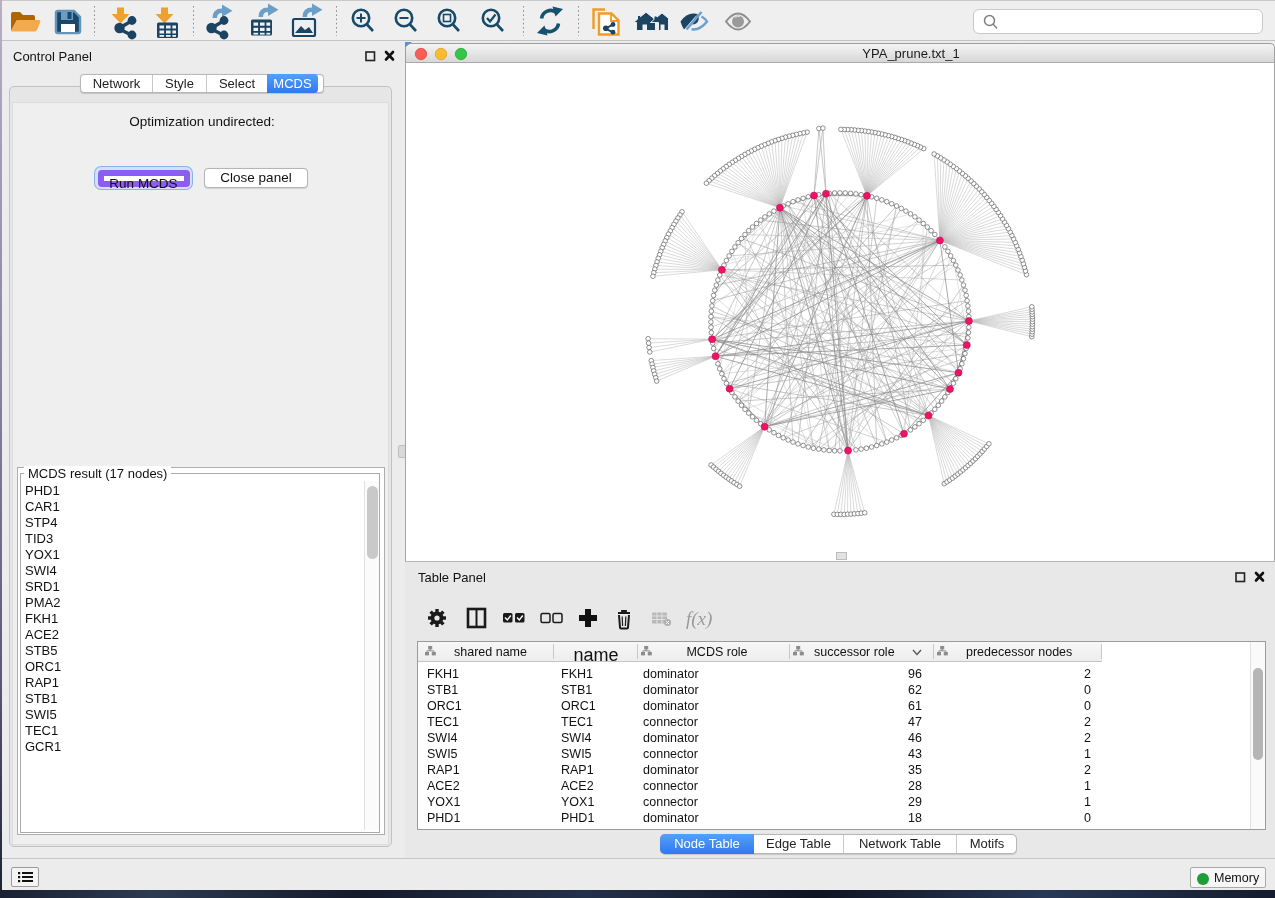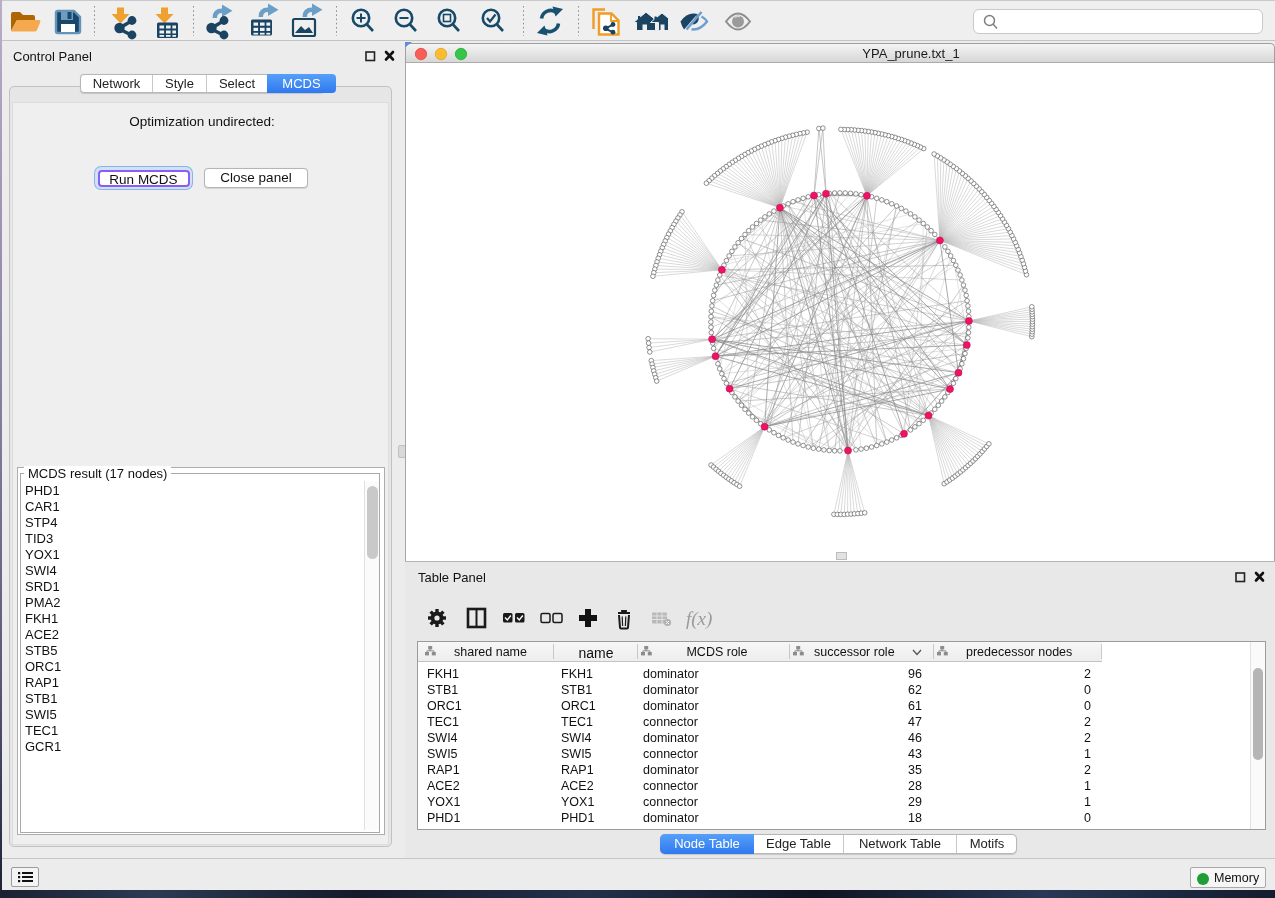--- a/index.html
+++ b/index.html
@@ -173,28 +173,28 @@
     <path d="M22 2 L29 9.5 M29 2 L22 9.5" stroke="#111" stroke-width="2.6" stroke-linecap="round"></path>
   </svg>
 
   <div class="abs" style="left:7px;top:45px;width:383px;height:761px;background:#e6e6e6;border:1px solid #c2c2c2;border-radius:5px;"></div>
   <div class="abs" style="left:10px;top:61px;width:377px;height:743px;background:#efefef;border:1px solid #dcdcdc;"></div>
 
   <div class="abs" style="left:78px;top:33px;width:244px;height:19px;border-radius:4px;background:#fff;border:1px solid #b7b7b7;box-shadow:0 0.5px 1px rgba(0,0,0,.15);font-size:13px;color:#222;">
     <div class="abs" style="left:0;top:0;width:72px;height:17px;line-height:17px;text-align:center;border-right:1px solid #c8c8c8;">Network</div>
     <div class="abs" style="left:72px;top:0;width:54px;height:17px;line-height:17px;text-align:center;border-right:1px solid #c8c8c8;">Style</div>
     <div class="abs" style="left:126px;top:0;width:60px;height:17px;line-height:17px;text-align:center;">Select</div>
-    <div class="abs" style="left:186px;top:-1px;width:69px;height:19px;line-height:19px;text-align:center;background:linear-gradient(#55a0f9,#2f78f0);color:#fff;border-radius:0 4px 4px 0;">MCDS</div>
+    <div class="abs" style="left:186px;top:-1px;width:51px;height:19px;line-height:19px;text-align:center;background:linear-gradient(#55a0f9,#2f78f0);color:#fff;border-radius:0 4px 4px 0;">MCDS</div>
   </div>
 
   <div class="abs" style="left:0;top:73px;width:400px;text-align:center;font-size:13.5px;color:#111;"><span style="margin-left:0px">Optimization undirected:</span></div>
 
 
   <div class="abs" style="left:93px;top:126px;width:97px;height:22px;border-radius:6px;background:#cfe2f7;box-shadow:0 0 0 1px #8ab4e8;">
-    <div class="abs" style="left:2.5px;top:2.5px;width:92px;height:17px;background:#fff;border:2px solid #8b5cf6;border-radius:4px;line-height:16px;text-align:center;font-size:13.5px;color:#111;">Run MCDS</div>
+    <div class="abs" style="left:2.5px;top:2.5px;width:92px;height:17px;background:#fff;border:6px solid #8b5cf6;border-radius:4px;line-height:16px;text-align:center;font-size:13.5px;color:#111;">Run MCDS</div>
   </div>
   <div class="abs" style="left:202px;top:127px;width:104px;height:20px;background:#fff;border:1px solid #b5b5b5;border-radius:4px;line-height:18px;text-align:center;font-size:13.5px;color:#111;box-shadow:0 0.5px 1px rgba(0,0,0,.12);">Close panel</div>
 
   <div class="abs" style="left:15px;top:426px;width:368px;height:368px;background:#fff;border:1px solid #adadad;"></div>
 
   <div class="abs" style="left:18px;top:432px;width:360px;height:360px;border:1px solid #a9a9a9;"></div>
   <div class="abs" style="left:22px;top:425px;font-size:13px;color:#111;background:#fff;padding:0 4px;">MCDS result (17 nodes)</div>
 
   <div class="abs" style="left:19px;top:440px;width:358px;height:350px;background:#fff;font-size:13px;color:#111;">
     <div style="padding:2px 0 0 4px;line-height:16px;">PHD1<br>CAR1<br>STP4<br>TID3<br>YOX1<br>SWI4<br>SRD1<br>PMA2<br>FKH1<br>ACE2<br>STB5<br>ORC1<br>RAP1<br>STB1<br>SWI5<br>TEC1<br>GCR1</div>
@@ -1059,21 +1059,21 @@
         <g transform="translate(519,4)">
             <rect x="3.2" y="0" width="4" height="3.4"></rect>
             <rect x="0" y="6" width="4" height="3.4"></rect>
             <rect x="6.8" y="6" width="4" height="3.4"></rect>
             <path d="M5 3 L5 5 M2 6 L2 4.8 L8.8 4.8 L8.8 6" stroke="#8c8c8c" fill="none"></path>
           </g>
       </g>
       <path d="M495 8 L499 12.5 L503 8" fill="none" stroke="#555" stroke-width="1.3"></path>
     </svg>
     <div class="abs" style="left:36px;top:3px;width:100px;height:16px;font-size:12.5px;">shared name</div>
-    <div class="abs" style="left:136px;top:3px;width:84px;height:16px;text-align:center;font-size:14px;">name</div>
+    <div class="abs" style="left:136px;top:3px;width:84px;height:16px;text-align:center;font-size:18px;">name</div>
     <div class="abs" style="left:239px;top:3px;width:120px;height:16px;text-align:center;font-size:12.5px;">MCDS role</div>
     <div class="abs" style="left:396px;top:3px;width:96px;height:16px;font-size:12.5px;">successor role</div>
     <div class="abs" style="left:548px;top:3px;width:120px;height:16px;font-size:12.5px;">predecessor nodes</div>
 
     <div class="abs" style="left:0;top:24px;width:832px;">
 <div class="abs" style="left:0;top:0px;width:832px;height:16px;line-height:16px;">
           <span class="abs" style="left:9px;">FKH1</span>
           <span class="abs" style="left:143px;">FKH1</span>
           <span class="abs" style="left:225px;">dominator</span>
           <span class="abs" style="left:420px;width:84px;text-align:right;display:inline-block;">96</span>

